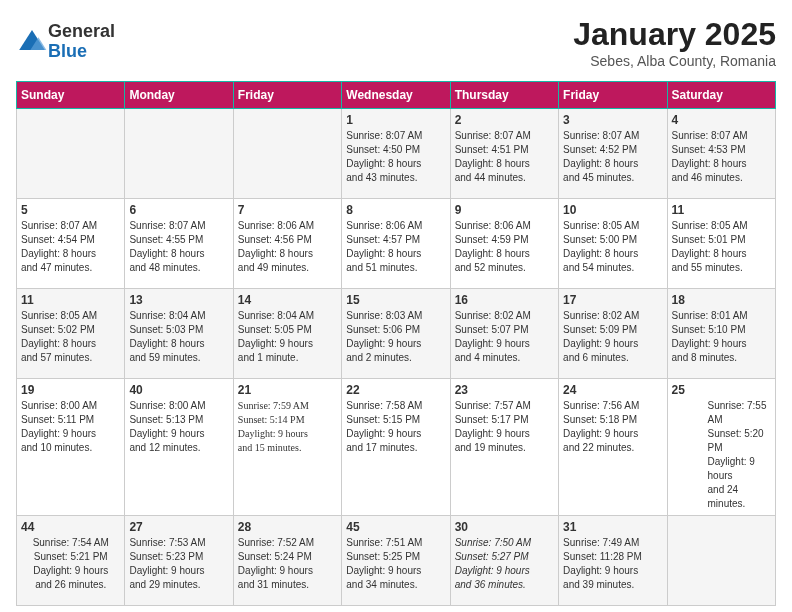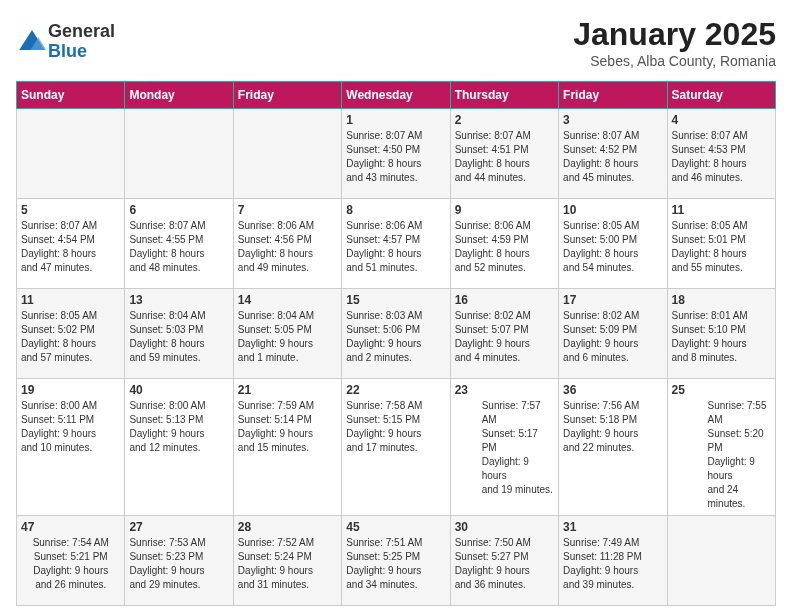--- a/index.html
+++ b/index.html
@@ -271,57 +271,57 @@
         </td>
         <td>
           <span class="day-number">40</span>
           <div class="day-info" style="white-space: pre-line;">Sunrise: 8:00 AM
 Sunset: 5:13 PM
 Daylight: 9 hours
 and 12 minutes.</div>
         </td>
         <td>
           <span class="day-number">21</span>
-          <div class="day-info" style="white-space: pre-line;">Sunrise: 7:59 AM
+          <div class="day-info" style="white-space: pre-line; font-family: Liberation Serif, serif;">Sunrise: 7:59 AM
 Sunset: 5:14 PM
 Daylight: 9 hours
 and 15 minutes.</div>
         </td>
         <td>
           <span class="day-number">22</span>
           <div class="day-info" style="white-space: pre-line;">Sunrise: 7:58 AM
 Sunset: 5:15 PM
 Daylight: 9 hours
 and 17 minutes.</div>
         </td>
         <td>
           <span class="day-number">23</span>
-          <div class="day-info" style="white-space: pre-line; margin-left: 27px;">Sunrise: 7:57 AM
+          <div class="day-info" style="white-space: pre-line;">Sunrise: 7:57 AM
 Sunset: 5:17 PM
 Daylight: 9 hours
 and 19 minutes.</div>
         </td>
         <td>
-          <span class="day-number">36</span>
+          <span class="day-number">24</span>
           <div class="day-info" style="white-space: pre-line;">Sunrise: 7:56 AM
 Sunset: 5:18 PM
 Daylight: 9 hours
 and 22 minutes.</div>
         </td>
         <td>
           <span class="day-number">25</span>
           <div class="day-info" style="white-space: pre-line; margin-left: 36px;">Sunrise: 7:55 AM
 Sunset: 5:20 PM
 Daylight: 9 hours
 and 24 minutes.</div>
         </td>
       </tr>
       <tr>
         <td>
-          <span class="day-number">47</span>
+          <span class="day-number">44</span>
           <div class="day-info" style="white-space: pre-line; text-align: center;">Sunrise: 7:54 AM
 Sunset: 5:21 PM
 Daylight: 9 hours
 and 26 minutes.</div>
         </td>
         <td>
           <span class="day-number">27</span>
           <div class="day-info" style="white-space: pre-line;">Sunrise: 7:53 AM
 Sunset: 5:23 PM
 Daylight: 9 hours
@@ -336,21 +336,21 @@
         </td>
         <td>
           <span class="day-number">45</span>
           <div class="day-info" style="white-space: pre-line;">Sunrise: 7:51 AM
 Sunset: 5:25 PM
 Daylight: 9 hours
 and 34 minutes.</div>
         </td>
         <td>
           <span class="day-number">30</span>
-          <div class="day-info" style="white-space: pre-line;">Sunrise: 7:50 AM
+          <div class="day-info" style="white-space: pre-line; font-style: italic;">Sunrise: 7:50 AM
 Sunset: 5:27 PM
 Daylight: 9 hours
 and 36 minutes.</div>
         </td>
         <td>
           <span class="day-number">31</span>
           <div class="day-info" style="white-space: pre-line;">Sunrise: 7:49 AM
 Sunset: 11:28 PM
 Daylight: 9 hours
 and 39 minutes.</div>

